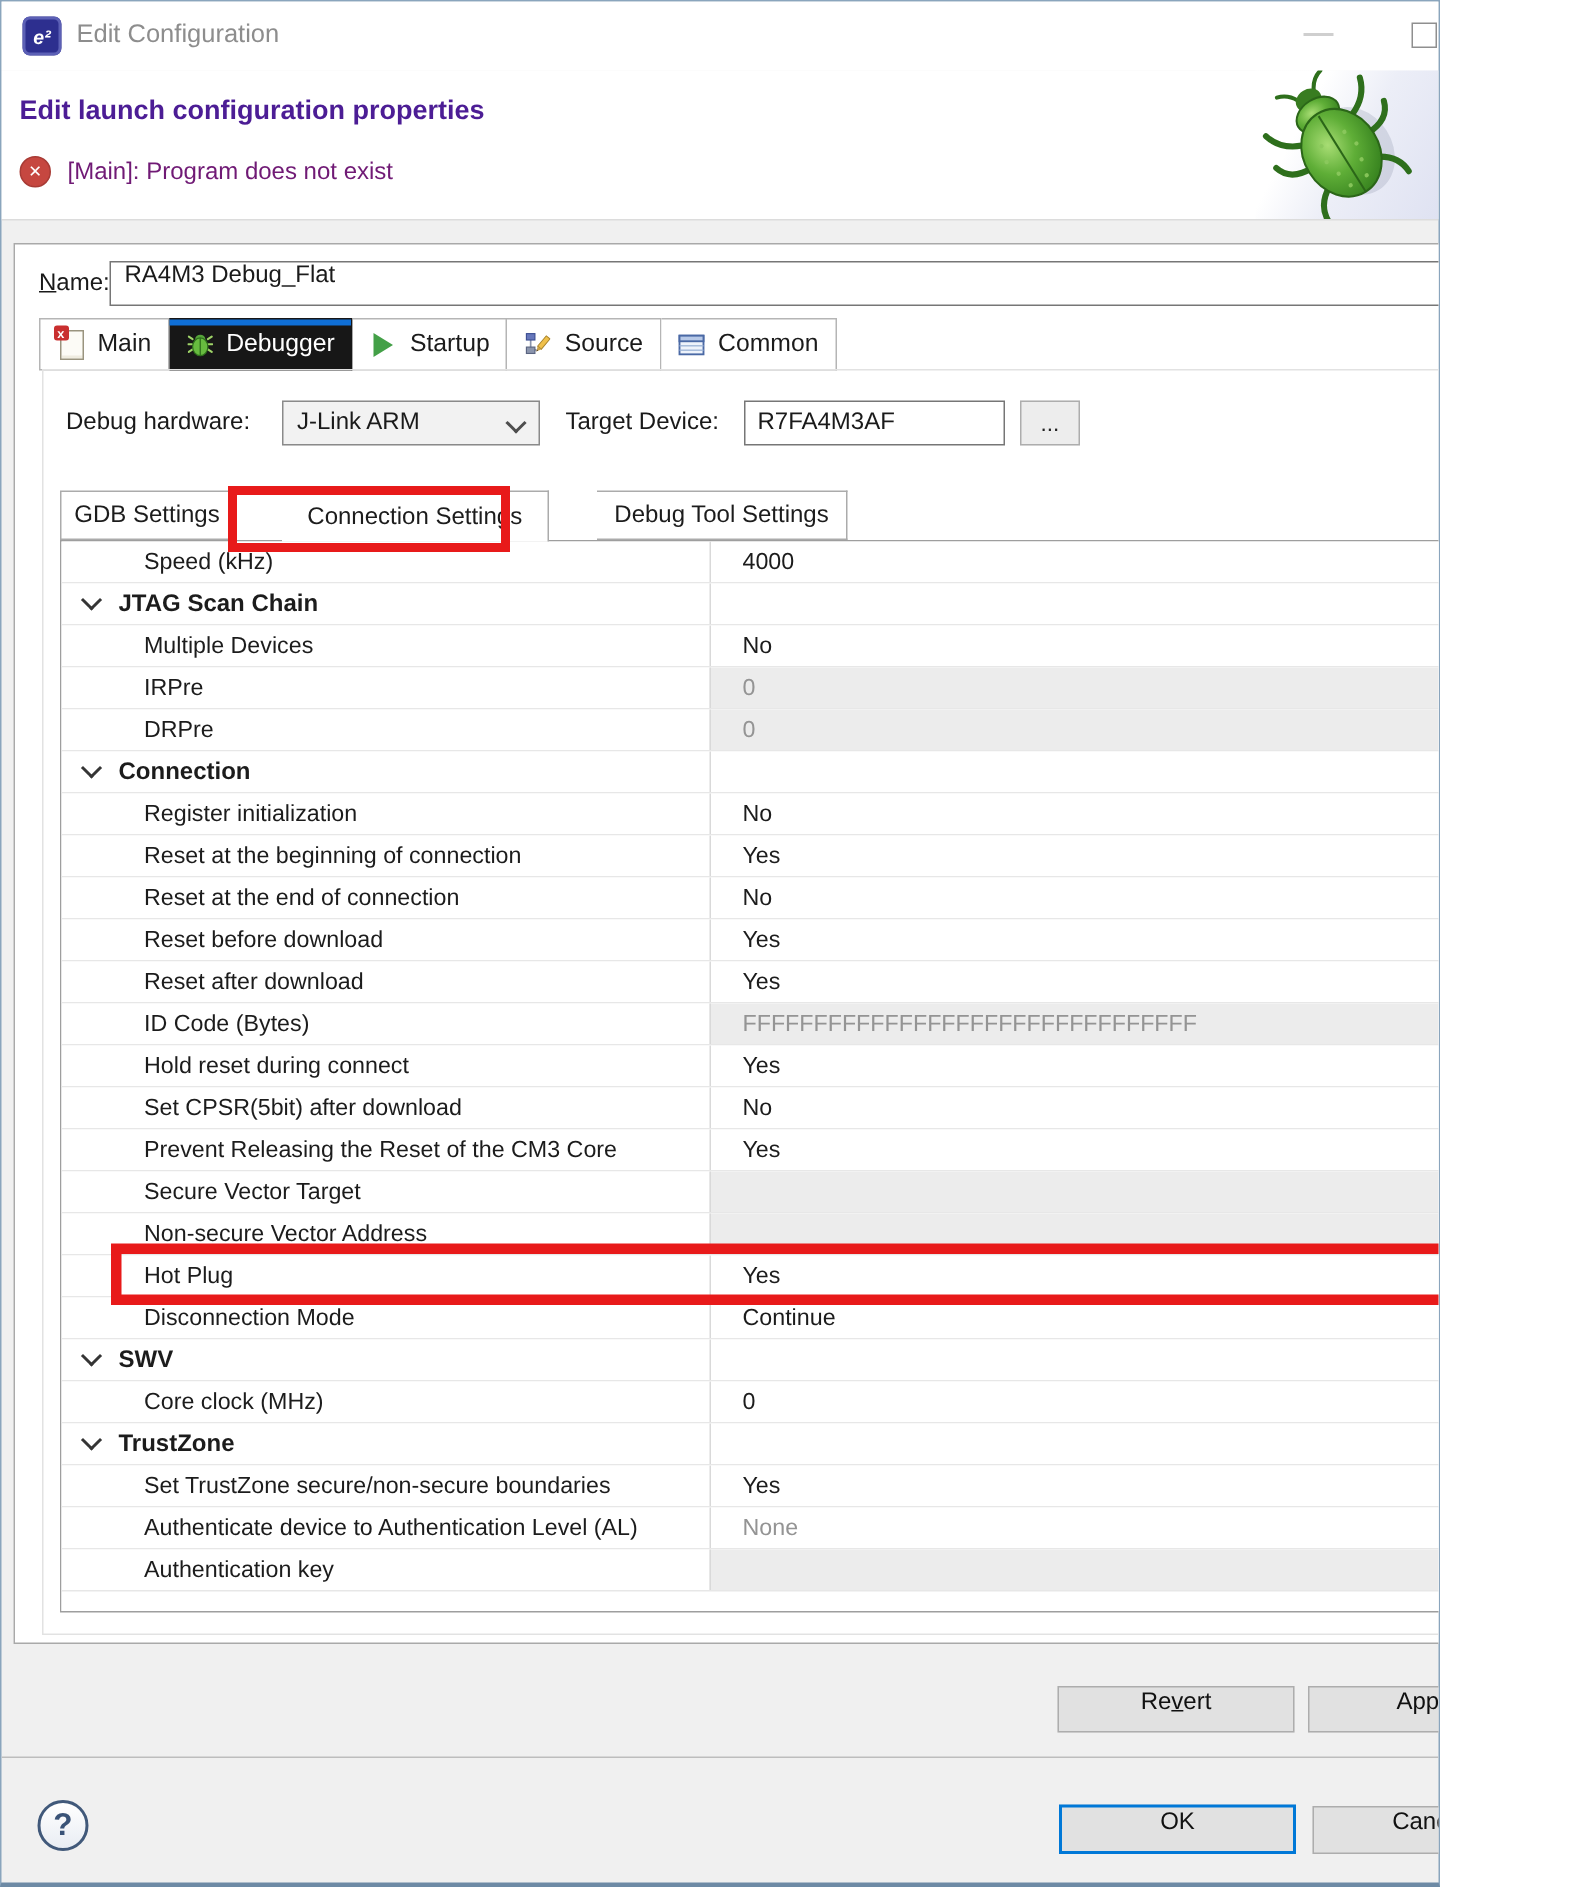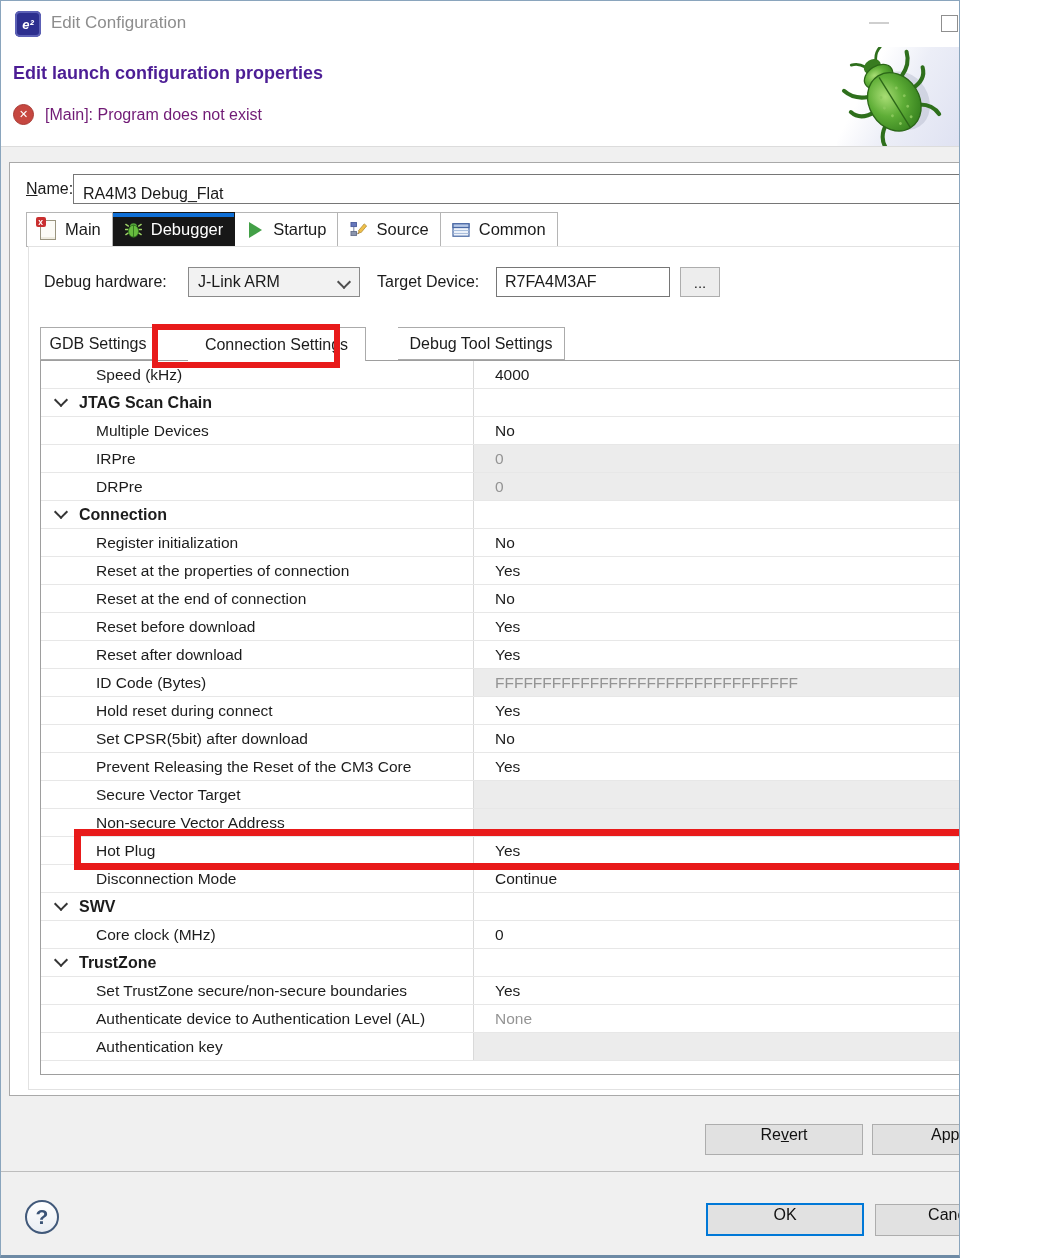--- a/index.html
+++ b/index.html
@@ -23,21 +23,21 @@
     display:flex;align-items:center;justify-content:center;font-size:11px;font-weight:bold;box-sizing:border-box;}
   .error-text{font-size:16px;color:#701a75;}
   .bug-backdrop{position:absolute;right:0px;top:0px;width:122px;height:99px;
     background:linear-gradient(118deg,#ffffff 28%,#eceef7 55%,#dfe2f2 100%);}
   .hsep{position:absolute;left:0;top:145px;right:0;height:1px;background:#dcdcdc;}
   
   .panel{position:absolute;left:8px;top:161px;width:1028px;height:934px;background:#fff;
     border:1px solid #a9a9a9;box-sizing:border-box;}
   .name-label{position:absolute;left:16px;top:11px;height:30px;display:flex;align-items:center;font-size:16px;}
   .name-input{position:absolute;left:63px;top:11px;width:961px;height:30px;border:1px solid #767676;box-sizing:border-box;
-    display:flex;align-items:flex-end;padding:0 9px;font-size:16px;background:#fff;}
+    display:flex;align-items:flex-start;padding:0 9px;font-size:16px;background:#fff;}
   .mn{text-decoration:underline;}
   
   .tab-bar{position:absolute;left:16px;top:49px;height:35px;display:flex;}
   .tab{height:35px;display:flex;align-items:center;gap:8px;padding:0 11px;font-size:16.5px;color:#1b1b1b;
     background:#fff;border:1px solid #b5b5b5;border-left:none;position:relative;box-sizing:border-box;}
   .tab:first-child{border-left:1px solid #b5b5b5;}
   .tab.selected{background:#171717;color:#fff;border-color:#171717;}
   .tab.selected::before{content:"";position:absolute;left:0;top:0;right:0;height:4px;background:#0f6fd6;}
   .tabicon{display:flex;align-items:center;justify-content:center;width:19px;height:20px;}
   .content-outline{position:absolute;left:18px;top:83px;width:1000px;height:842px;border:1px solid #e2e2e2;}
@@ -326,21 +326,21 @@
             </div>
             <div class="val">
               <span>No</span>
             </div>
             <span class="ctrl dd">
               <span class="cv"></span>
             </span>
           </div>
           <div class="row item">
             <div class="lbl">
-              <span>Reset at the properties of connection</span>
+              <span>Reset at the beginning of connection</span>
             </div>
             <div class="val">
               <span>Yes</span>
             </div>
             <span class="ctrl dd">
               <span class="cv"></span>
             </span>
           </div>
           <div class="row item">
             <div class="lbl">

